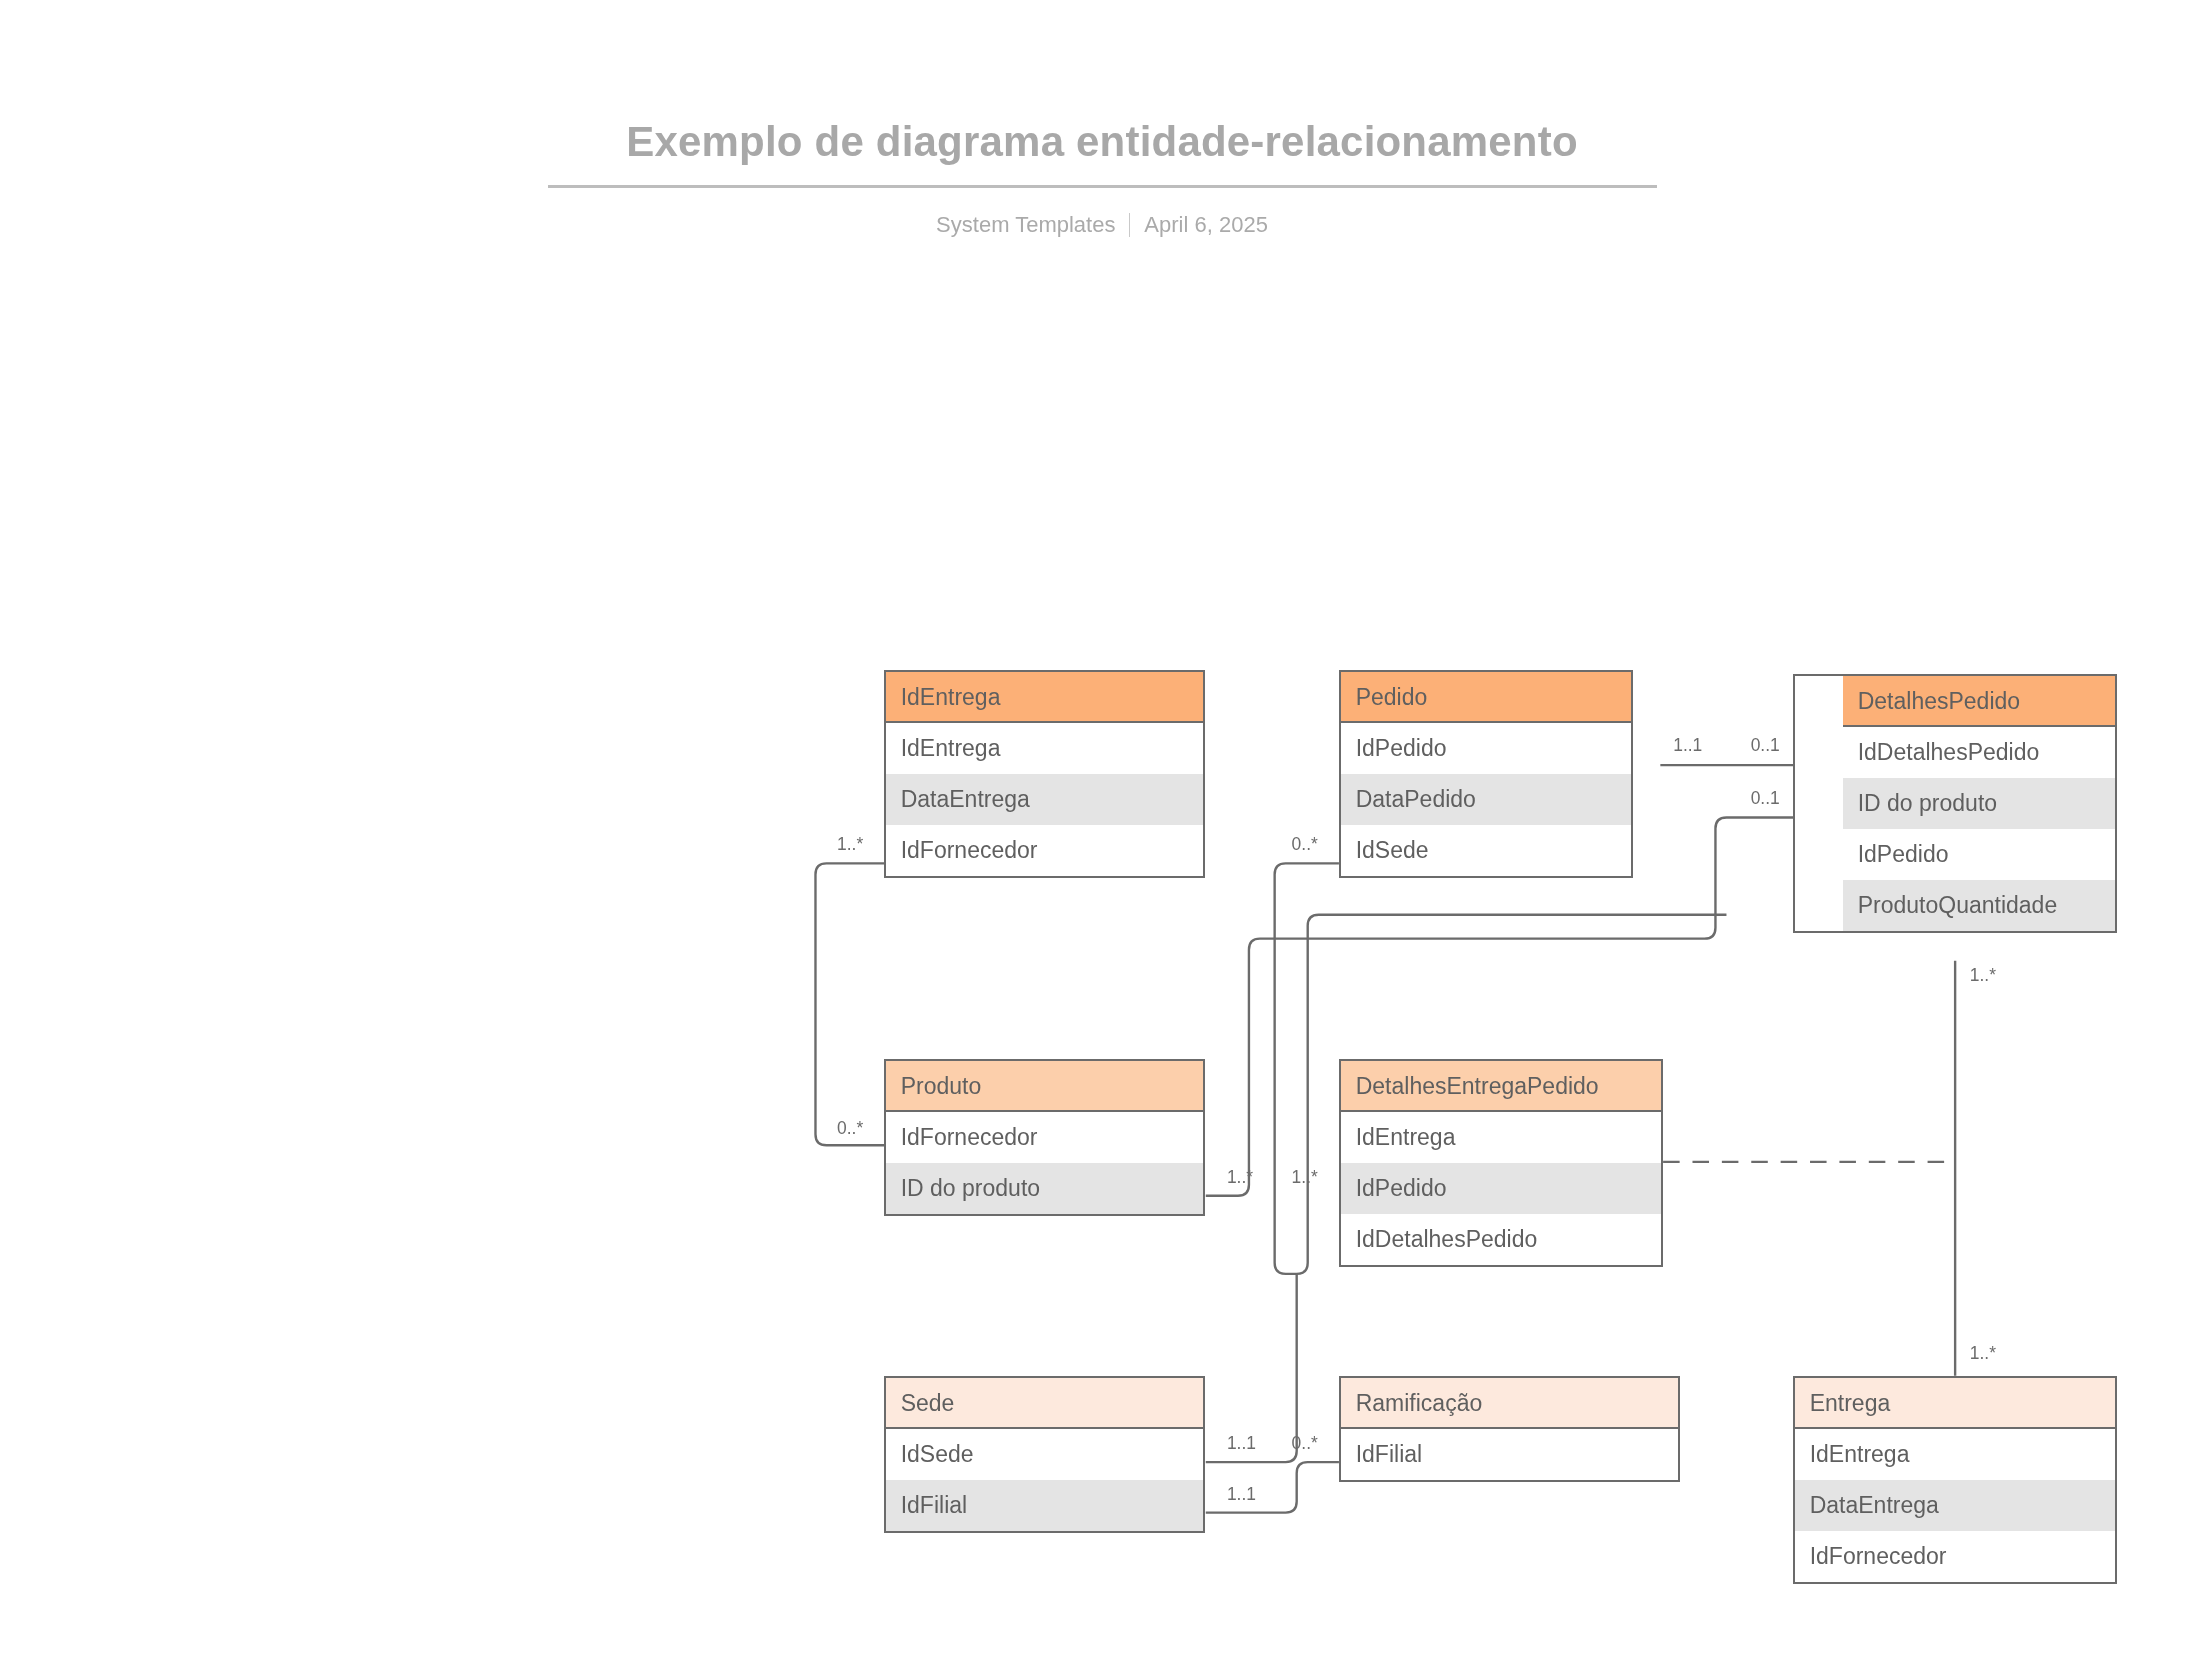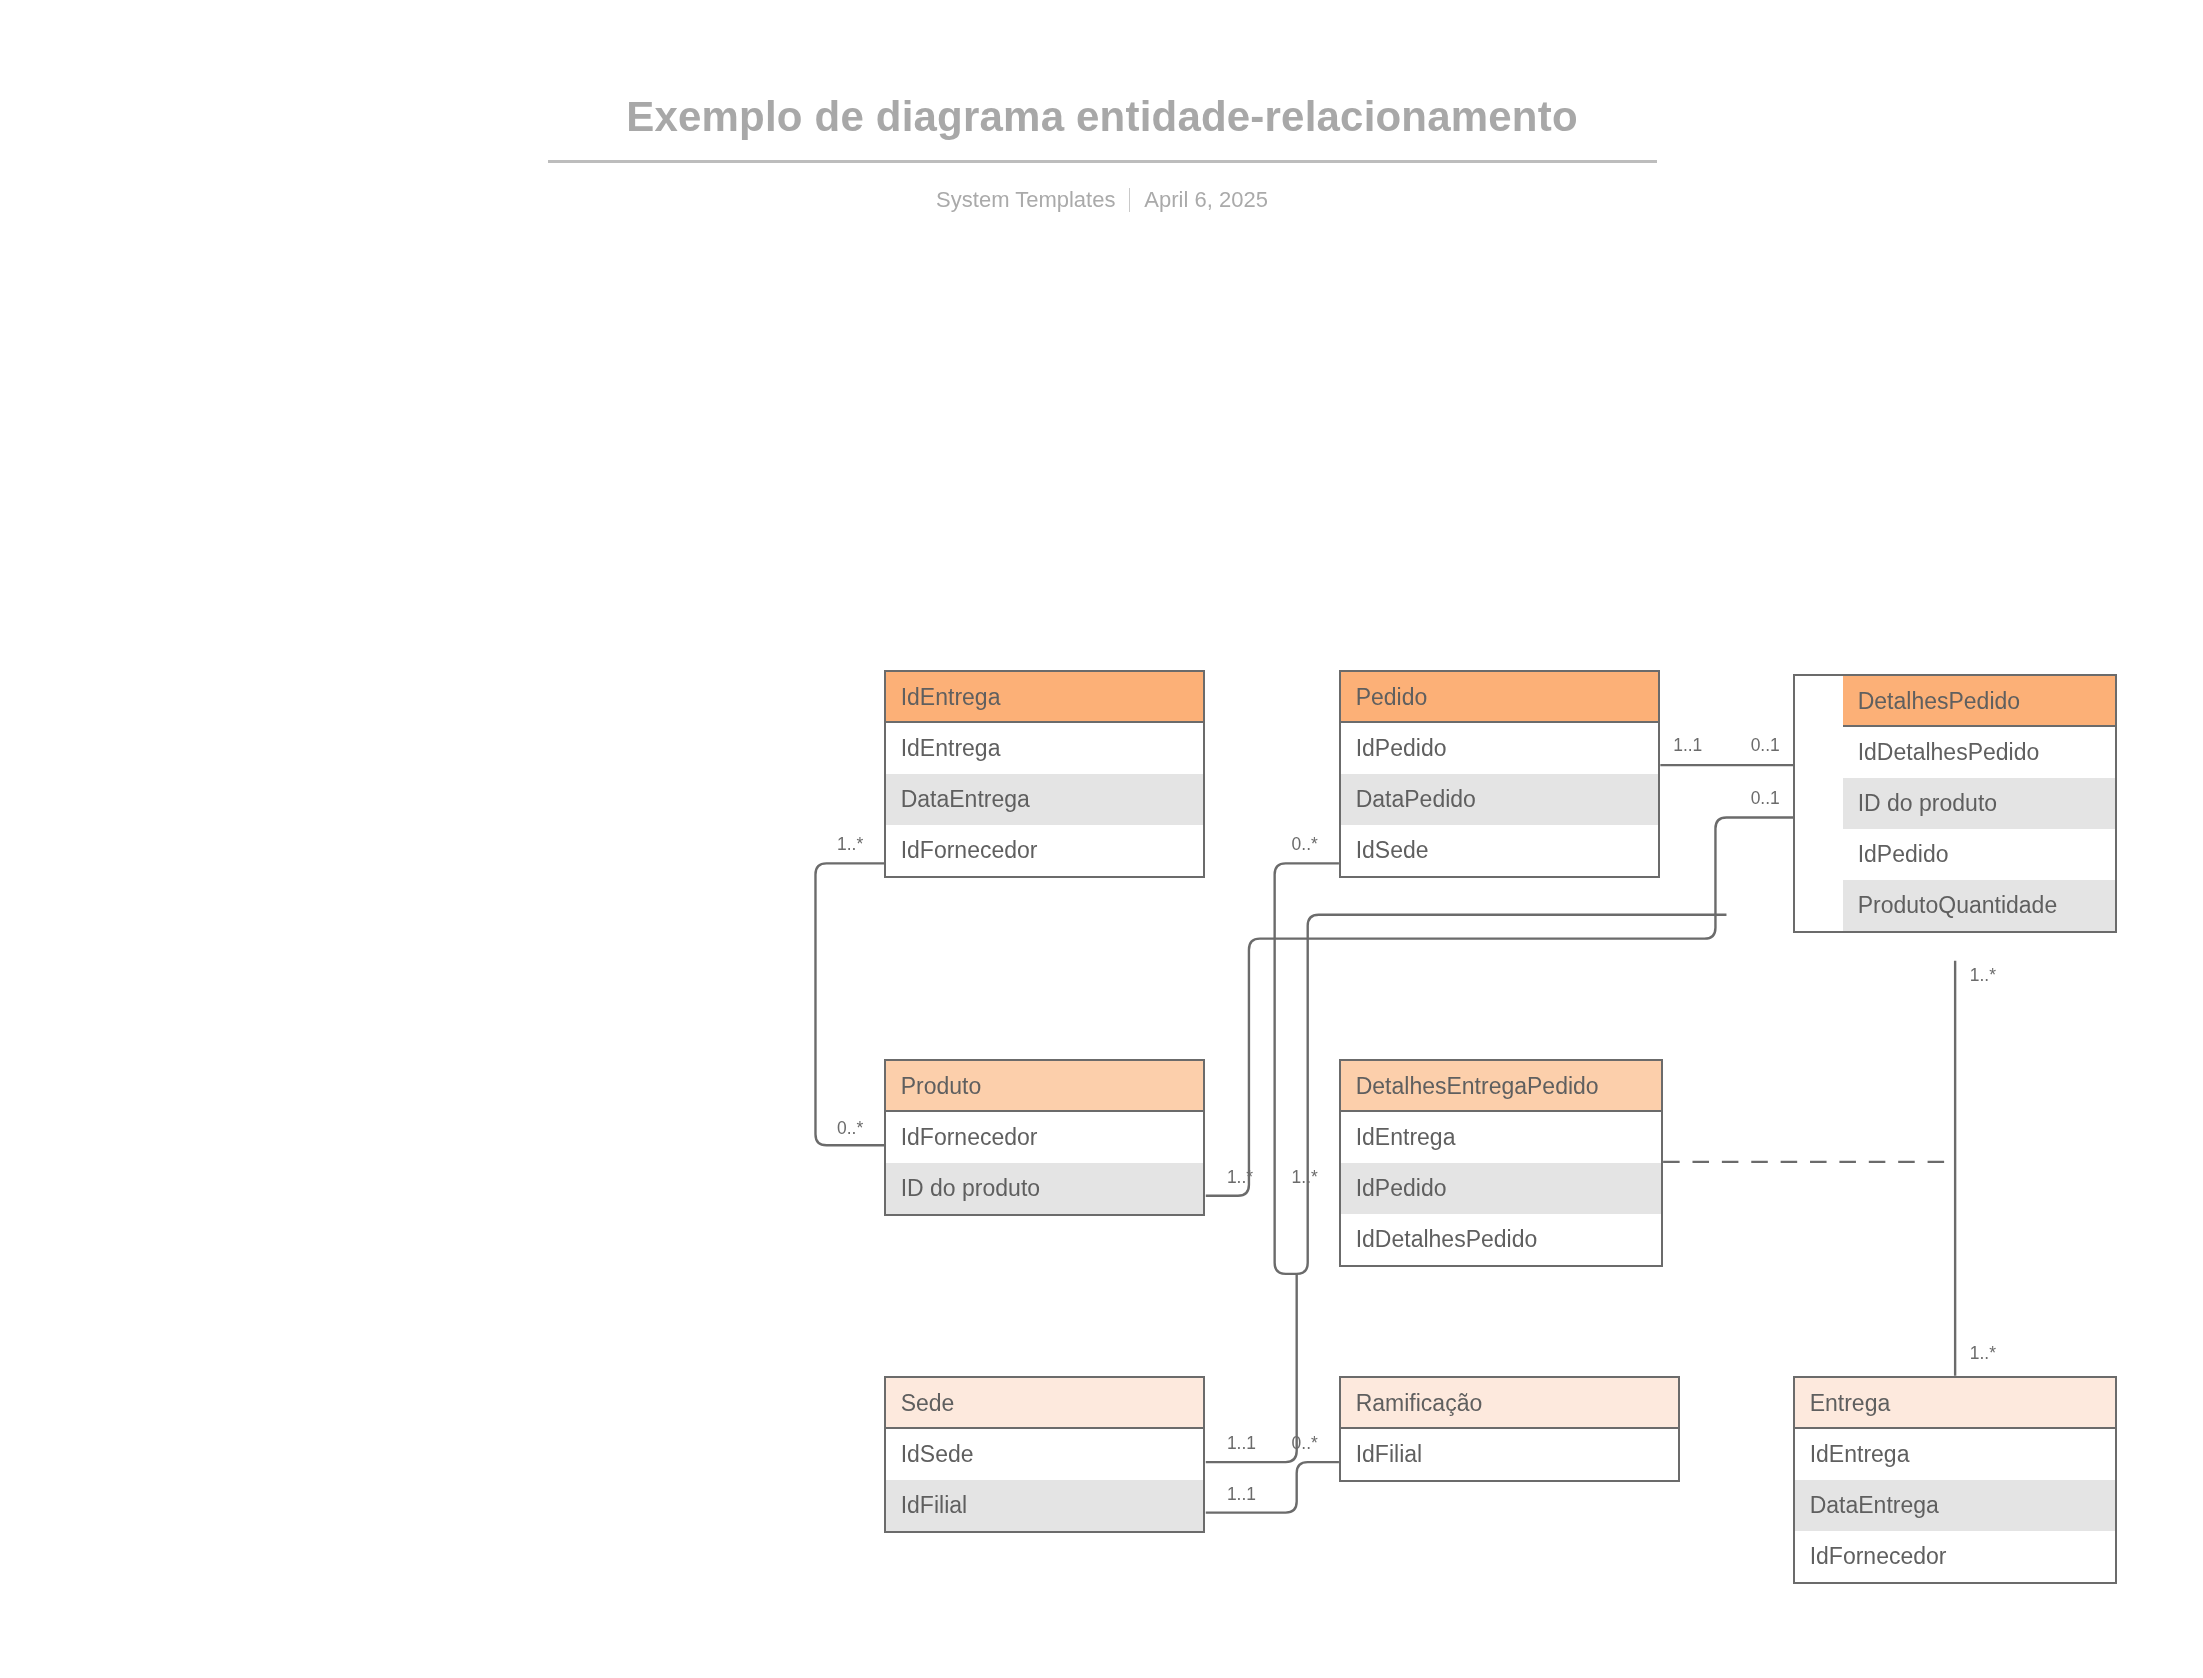--- a/index.html
+++ b/index.html
@@ -18,21 +18,21 @@
   
   #header {
     position: absolute;
     left: 0;
     top: 0;
     width: 2204px;
     text-align: center;
   }
   #doc-title {
     margin: 0;
-    padding-top: 94px;
+    padding-top: 119px;
     font-size: 42px;
     font-weight: bold;
     color: #a8a8a8;
     letter-spacing: 0.2px;
     line-height: 1.1;
   }
   #title-rule {
     width: 1109px;
     height: 2.8px;
     background: #bdbdbd;
@@ -153,21 +153,21 @@
       <text class="card-lbl" x="1336" y="1633" text-anchor="start">1..1</text>
       <text class="card-lbl" x="1435" y="1578" text-anchor="end">0..*</text>
     </svg>
   <div id="entities-layer">
       <div class="entity" style="left: 884px; top: 670px; width: 321px;">
         <div class="ent-head" style="background: rgb(252, 176, 119);">IdEntrega</div>
         <div class="ent-row">IdEntrega</div>
         <div class="ent-row alt">DataEntrega</div>
         <div class="ent-row">IdFornecedor</div>
       </div>
-      <div class="entity" style="left: 1339px; top: 670px; width: 321px;">
+      <div class="entity" style="left: 1339px; top: 670px; width: 294px;">
         <div class="ent-head" style="background: rgb(252, 176, 119);">Pedido</div>
         <div class="ent-row">IdPedido</div>
         <div class="ent-row alt">DataPedido</div>
         <div class="ent-row">IdSede</div>
       </div>
       <div class="entity" style="left: 1793px; top: 674px; width: 324px; padding-left: 48px;">
         <div class="ent-head" style="background: rgb(252, 176, 119);">DetalhesPedido</div>
         <div class="ent-row">IdDetalhesPedido</div>
         <div class="ent-row alt">ID do produto</div>
         <div class="ent-row">IdPedido</div>

